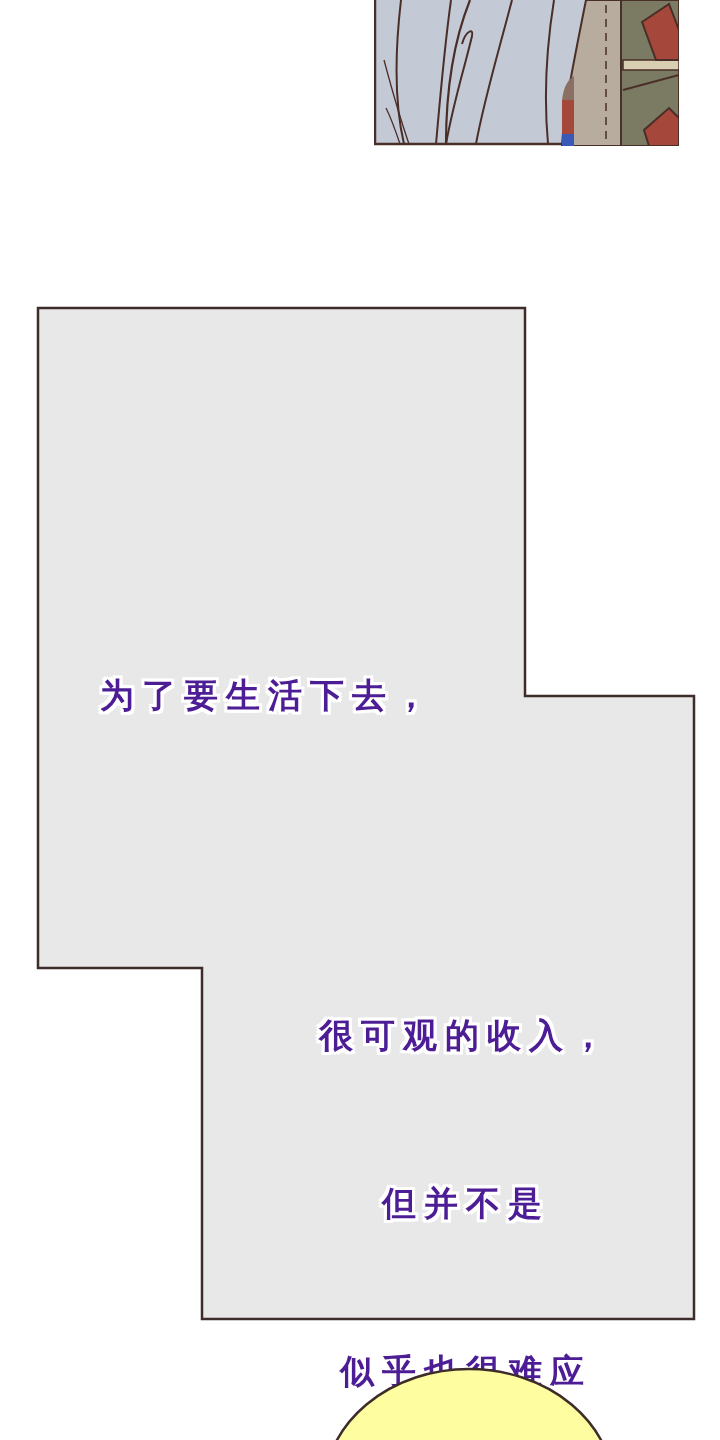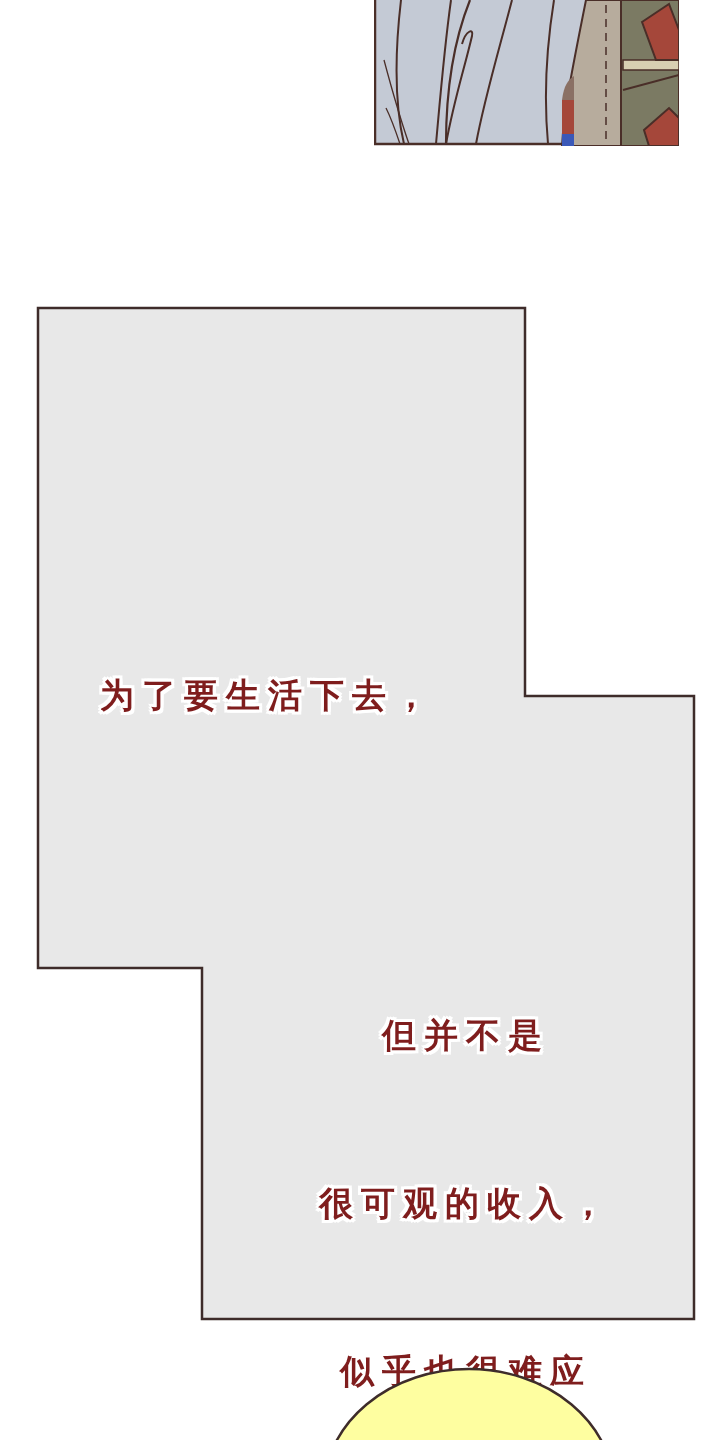--- a/index.html
+++ b/index.html
@@ -10,21 +10,21 @@
   }
   .abs { position: absolute; }
   #top-panel { left: 374px; top: 0; width: 305px; height: 146px; }
   #caption-panel { left: 0; top: 0; width: 720px; height: 1440px; pointer-events: none; }
   .caption {
     position: absolute;
     font-weight: bold;
     font-size: 34px;
     line-height: 56px;
     letter-spacing: 8px;
-    color: #7f1d1d;
+    color: #4c1d95;
     white-space: pre;
     text-shadow:
       -3px -3px 0 #fff, 3px -3px 0 #fff, -3px 3px 0 #fff, 3px 3px 0 #fff,
       0 -3px 0 #fff, 0 3px 0 #fff, -3px 0 0 #fff, 3px 0 0 #fff,
       -2px -2px 0 #fff, 2px 2px 0 #fff;
   }
   .caption .line { display: block; }
   #caption-1 { left: 60px; top: 555px; text-align: left; }
   #caption-1 .line:first-child { padding-left: 40px; }
   #caption-2 { left: 296px; top: 895px; width: 340px; text-align: center; }
@@ -59,21 +59,21 @@
 
 <svg id="caption-panel" class="abs" viewBox="0 0 720 1440" width="720" height="1440">
   <path d="M38 308 L 525 308 L 525 696 L 694 696 L 694 1319 L 202 1319 L 202 968 L 38 968 Z" fill="#e8e8e8" stroke="#3e2c2a" stroke-width="2.5" stroke-linejoin="miter"></path>
 </svg>
 
 <div id="caption-1" class="caption">
   <span class="line">为了要生活下去，</span>
 </div>
 
 <div id="caption-2" class="caption">
+  <span class="line">很可观的收入，</span>
   <span class="line">但并不是</span>
-  <span class="line">很可观的收入，</span>
   <span class="line">似乎也很难应</span>
   
 </div>
 
 <svg id="bubble" class="abs" viewBox="0 0 720 80" width="720" height="80">
   <ellipse cx="469" cy="130" rx="145" ry="121" fill="#fefea0" stroke="#3e2c2a" stroke-width="2.5"></ellipse>
 </svg>
 
 </body></html>

